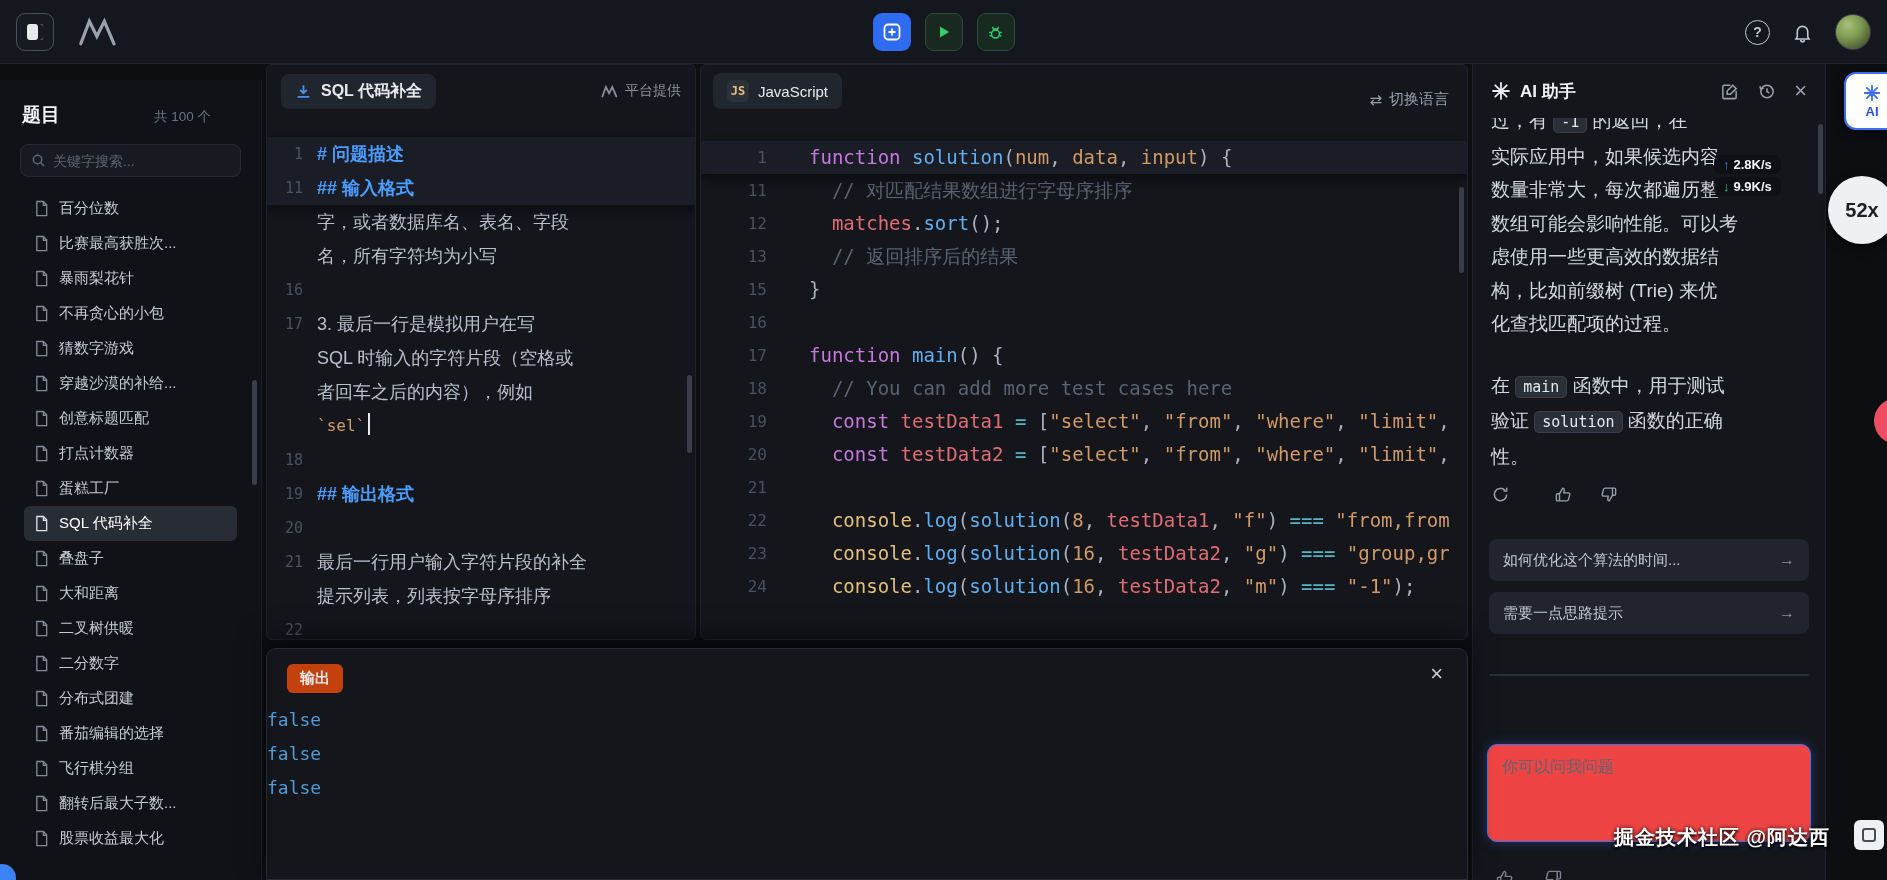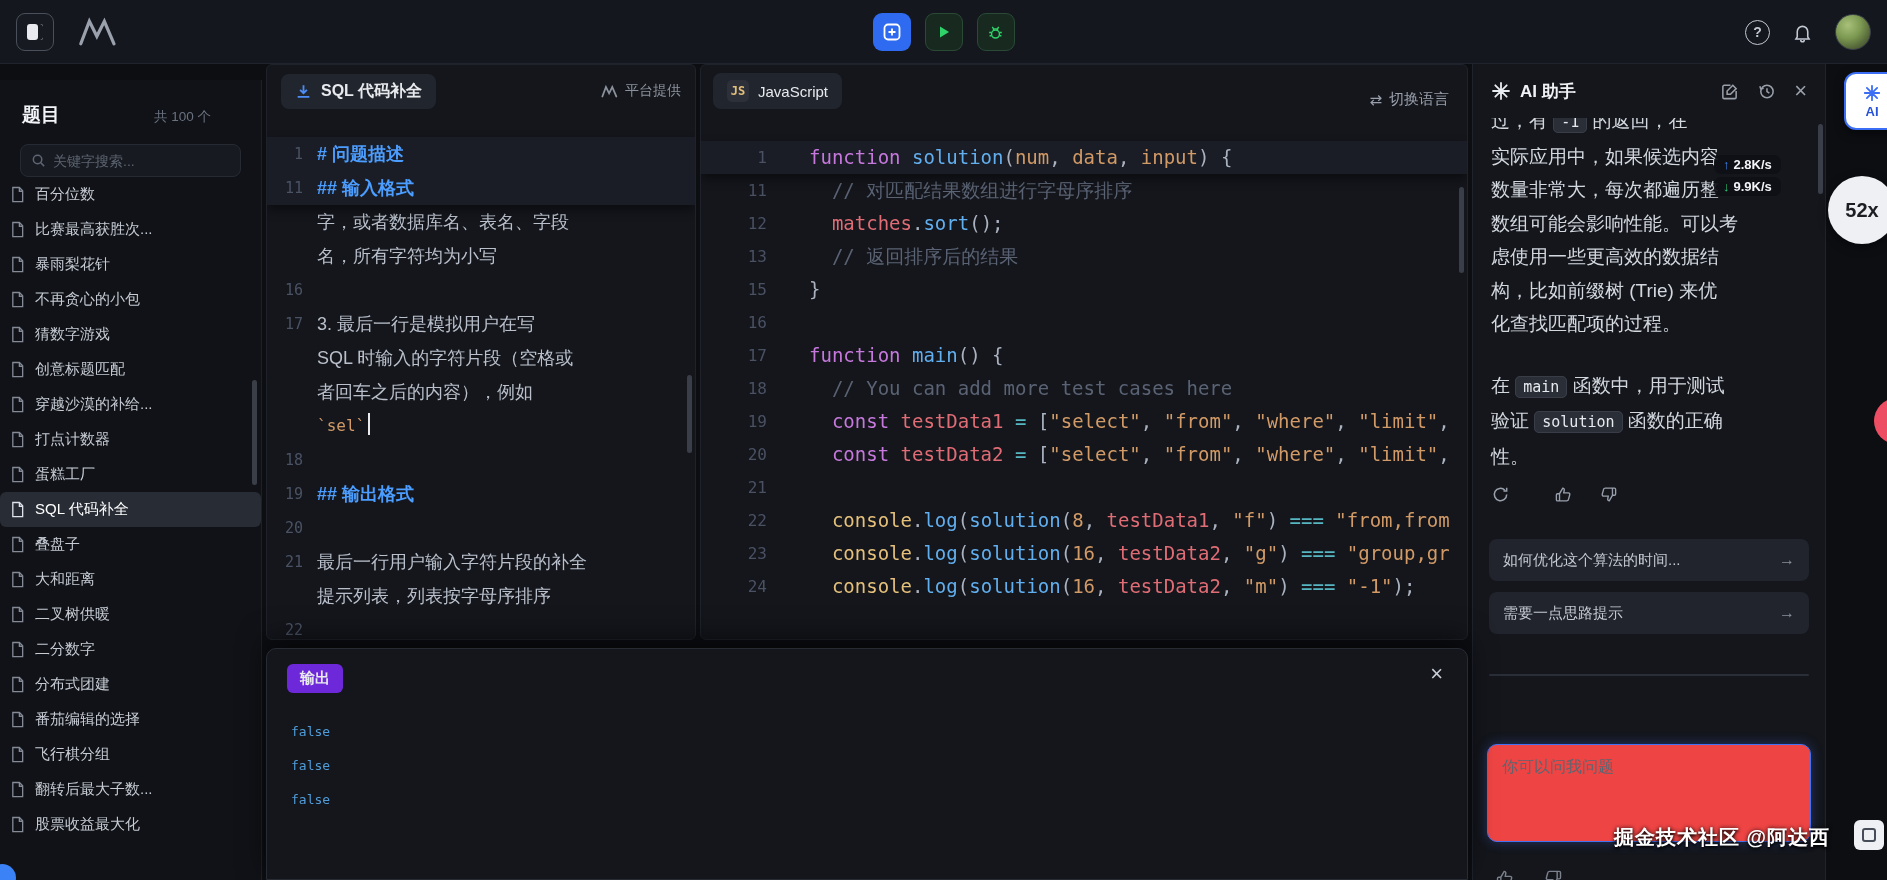--- a/index.html
+++ b/index.html
@@ -23,21 +23,21 @@
     background:radial-gradient(circle at 35% 30%, #a8c07a, #7d9a52 40%, #56683a 70%, #35422a); border:1px solid #3a3f49; }
 
   
   .sidebar { position:absolute; left:0; top:80px; width:262px; bottom:0; background:#101217; border-right:1px solid #1d2027; }
   .side-head { display:flex; align-items:baseline; padding:22px 50px 0 22px; }
   .side-title { font-size:19px; font-weight:700; color:#f2f4f7; }
   .side-count { margin-left:auto; font-size:13.5px; color:#6a7280; }
   .search { margin:16px 20px 0 20px; height:33px; background:#171a21; border:1px solid #262a33; border-radius:8px; display:flex; align-items:center; padding:0 10px; gap:7px; color:#5f6673; }
   .search input { flex:1; background:transparent; border:none; outline:none; color:#c6cbd4; font-size:14px; font-family:inherit; min-width:0; }
   .search input::placeholder { color:#5c6470; }
-  .side-list { padding:0 0; }
+  .side-list { margin-top:14px; padding:0 24px; }
   .side-item { height:35px; display:flex; align-items:center; gap:10px; padding:0 10px; border-radius:6px; color:#c6cbd4; font-size:15px; cursor:pointer; white-space:nowrap; }
   .side-item .side-ic { color:#848b97; flex:none; display:flex; }
   .side-item.selected { background:#282c35; color:#ffffff; }
   .side-item.selected .side-ic { color:#dfe3ea; }
   .side-scrollbar { position:absolute; right:4px; top:300px; width:5px; height:105px; background:#3a3e47; border-radius:3px; }
 
   
   .panel { position:absolute; background:#14161c; border:1px solid #1f222a; border-radius:6px; overflow:hidden; }
   .v-scroll { position:absolute; width:5px; background:#3a3e48; border-radius:3px; right:3px; }
 
@@ -69,23 +69,23 @@
   .code-row .ln-num { width:66px; text-align:right; color:#495163; font-size:16px; flex:none; }
   .code-text { padding-left:42px; white-space:pre; overflow:hidden; color:#abb2bf; flex:1; }
   .tk-kw { color:#c678dd; } .tk-fn { color:#61afef; } .tk-vr { color:#e06c75; }
   .tk-pm { color:#d19a66; } .tk-st { color:#d19a66; } .tk-nm { color:#d19a66; }
   .tk-cl { color:#e5c07b; } .tk-op { color:#56b6c2; } .tk-cm { color:#5a6374; }
   .tk-pu, .tk-tx { color:#abb2bf; }
 
   
   .output { position:absolute; left:266px; top:648px; width:1202px; height:232px; background:#14161c; border:1px solid #272b34; border-radius:10px 10px 0 0; box-shadow:0 -10px 28px rgba(0,0,0,.55); z-index:5; }
   .o-head { position:relative; padding:15px 20px 0 20px; }
-  .o-pill { display:inline-block; background:#6d28d9; border-radius:6px; padding:5px 13px; color:#e8eaee; font-size:15px; font-weight:700; }
+  .o-pill { display:inline-block; background:#c2410c; border-radius:6px; padding:5px 13px; color:#e8eaee; font-size:15px; font-weight:700; }
   .o-close { position:absolute; right:24px; top:14px; color:#c9ced6; font-size:22px; line-height:22px; cursor:pointer; }
-  .o-body { margin-top:22px; padding-left:24px; font-family:"DejaVu Sans Mono",monospace; font-size:13px; color:#4f9cd8; }
+  .o-body { margin-top:10px; font-family:"DejaVu Sans Mono",monospace; font-size:18px; color:#4f9cd8; }
   .out-line { height:34px; line-height:34px; }
 
   
   .ai { position:absolute; left:1472px; top:64px; width:354px; bottom:0; background:#14161c; border-left:1px solid #20232b; border-right:1px solid #20232b; }
   .ai-head { height:54px; display:flex; align-items:center; padding:0 18px; gap:9px; }
   .ai-title { font-size:17px; font-weight:700; color:#f0f2f5; }
   .ai-head-icons { margin-left:auto; display:flex; align-items:center; gap:18px; color:#9aa0aa; }
   .ai-head-icons .hic { cursor:pointer; display:flex; }
   .ai-close { font-size:22px; line-height:20px; cursor:pointer; }
   .ai-body { position:absolute; left:0; right:0; top:54px; bottom:0; overflow:hidden; }
@@ -228,30 +228,30 @@
         </span>
         <span class="side-label">猜数字游戏</span>
       </div>
       <div class="side-item">
         <span class="side-ic">
           <svg width="15" height="17" viewBox="0 0 16 18" fill="none" stroke="currentColor" stroke-width="1.4">
             <path d="M3 1.5h7l3.5 3.5v11.5H3z"></path>
             <path d="M10 1.5v4h3.5"></path>
           </svg>
         </span>
+        <span class="side-label">穿越沙漠的补给...</span>
+      </div>
+      <div class="side-item">
+        <span class="side-ic">
+          <svg width="15" height="17" viewBox="0 0 16 18" fill="none" stroke="currentColor" stroke-width="1.4">
+            <path d="M3 1.5h7l3.5 3.5v11.5H3z"></path>
+            <path d="M10 1.5v4h3.5"></path>
+          </svg>
+        </span>
         <span class="side-label">创意标题匹配</span>
-      </div>
-      <div class="side-item">
-        <span class="side-ic">
-          <svg width="15" height="17" viewBox="0 0 16 18" fill="none" stroke="currentColor" stroke-width="1.4">
-            <path d="M3 1.5h7l3.5 3.5v11.5H3z"></path>
-            <path d="M10 1.5v4h3.5"></path>
-          </svg>
-        </span>
-        <span class="side-label">穿越沙漠的补给...</span>
       </div>
       <div class="side-item">
         <span class="side-ic">
           <svg width="15" height="17" viewBox="0 0 16 18" fill="none" stroke="currentColor" stroke-width="1.4">
             <path d="M3 1.5h7l3.5 3.5v11.5H3z"></path>
             <path d="M10 1.5v4h3.5"></path>
           </svg>
         </span>
         <span class="side-label">打点计数器</span>
       </div>

